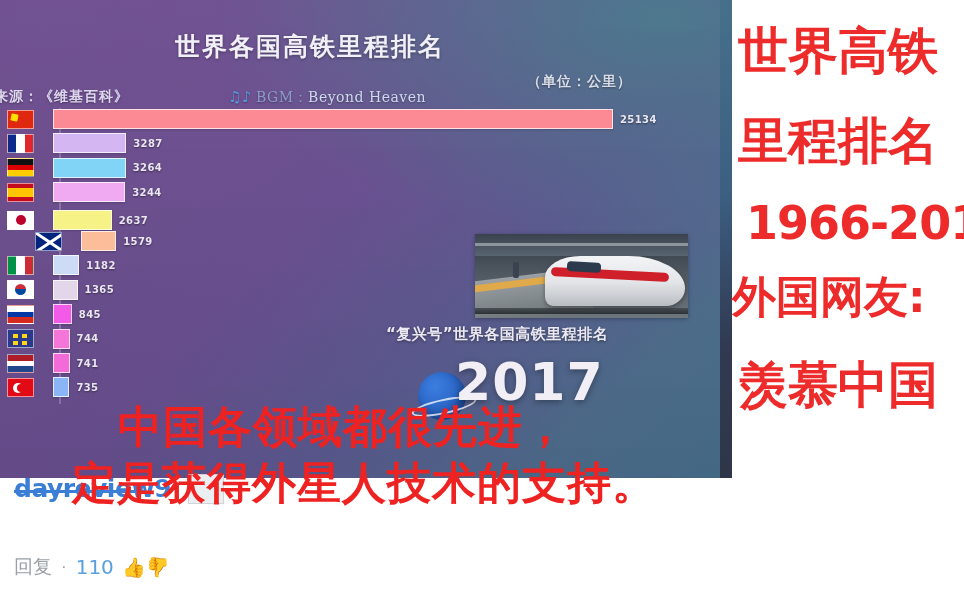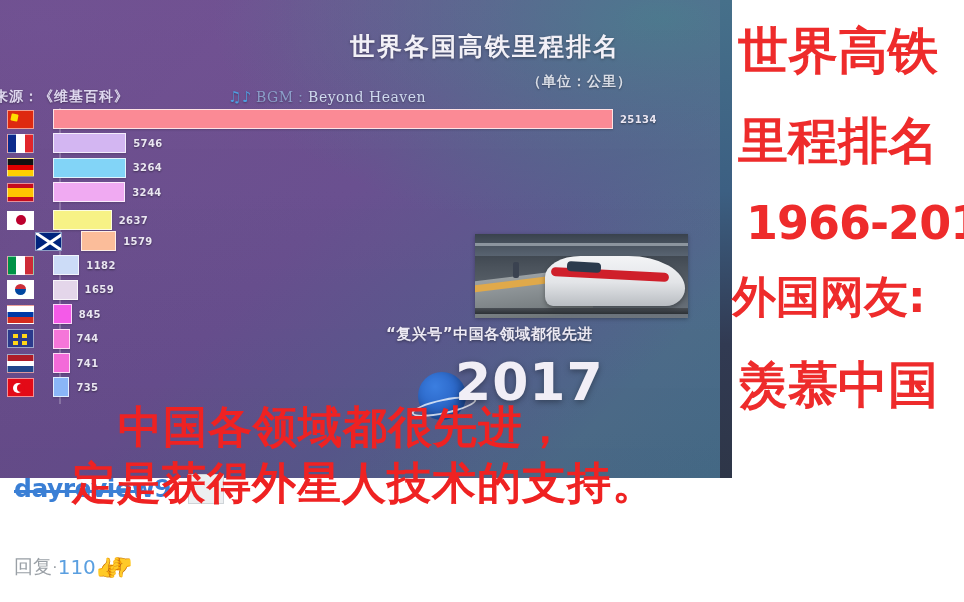--- a/index.html
+++ b/index.html
@@ -17,21 +17,21 @@
     background:
       radial-gradient(120% 90% at 92% 4%, #4a7489 0%, rgba(74,116,137,0) 52%),
       radial-gradient(90% 80% at 6% 6%, #6d4f8f 0%, rgba(109,79,143,0) 60%),
       linear-gradient(135deg,#6a4a86 0%,#6d4f8e 22%,#6a5090 45%,#5c5b90 65%,#4f6f8d 85%,#48708c 100%);
   }
   .video .grain{position:absolute;inset:0;
     background:linear-gradient(180deg,rgba(255,255,255,.04),rgba(0,0,0,.07));
     mix-blend-mode:overlay;pointer-events:none;}
 
   .chart-title{
-    position:absolute;left:0;top:30px;width:620px;text-align:right;
+    position:absolute;left:0;top:30px;width:620px;text-align:center;
     color:#f2f0f7;font-size:25px;font-weight:bold;letter-spacing:2px;
     text-shadow:0 1px 3px rgba(0,0,0,.35);
     font-family:"DejaVu Sans","Liberation Sans",sans-serif;
   }
   .unit{
     position:absolute;right:88px;top:73px;color:#d9dde6;font-size:14px;font-weight:bold;
     letter-spacing:1px;text-shadow:0 1px 2px rgba(0,0,0,.35);
     font-family:"DejaVu Sans","Liberation Sans",sans-serif;
   }
   .source{
@@ -162,21 +162,21 @@
   }
   .user .strike{position:absolute;left:0;top:16px;width:132px;height:3px;background:#3a7fd5;}
   .user-badge{
     position:absolute;left:188px;top:-4px;width:34px;height:28px;
     background:#eceff1;border:1px solid #cfd4d8;
   }
   .eng{
     position:absolute;left:18px;top:36px;color:#3f3f3f;font-size:19px;
     font-family:"DejaVu Serif","Liberation Serif",serif;white-space:nowrap;
   }
-  .meta{position:absolute;left:14px;top:76px;display:flex;align-items:center;}
+  .meta{position:absolute;left:14px;top:76px;display:flex;align-items:center;gap:9px;}
   .meta .reply{color:#9aa0a6;font-size:19px;font-family:"DejaVu Sans","Liberation Sans",sans-serif;}
   .meta .dot{color:#9aa0a6;font-size:17px;}
   .meta .count{color:#5a9fe0;font-size:20px;font-family:"DejaVu Sans","Liberation Sans",sans-serif;}
   .thumb{width:19px;height:19px;color:#8c9296;font-size:19px;line-height:19px;}
   .thumb.down{transform:scaleY(-1) scaleX(-1);}
 
   
   .sub-overlay{
     position:absolute;left:0;top:398px;width:964px;height:118px;pointer-events:none;padding-left:48px;
   }
@@ -207,21 +207,21 @@
     <div class="bars" id="bars">
       <div class="axis"></div>
     <div class="row" style="top: 0px;">
           <div class="flag f-cn"></div>
           <div class="bar" style="width: 560px; background: rgb(251, 138, 149);"></div>
           <div class="val">25134</div>
         </div>
         <div class="row" style="top: 24.4px;">
           <div class="flag f-fr"></div>
           <div class="bar" style="width: 73.2363px; background: rgb(211, 182, 242);"></div>
-          <div class="val">5746</div>
+          <div class="val">3287</div>
         </div>
         <div class="row" style="top: 48.8px;">
           <div class="flag f-de"></div>
           <div class="bar" style="width: 72.7238px; background: rgb(130, 212, 247);"></div>
           <div class="val">3264</div>
         </div>
         <div class="row" style="top: 73.2px;">
           <div class="flag f-es"></div>
           <div class="bar" style="width: 72.2782px; background: rgb(240, 170, 242);"></div>
           <div class="val">3244</div>
@@ -237,21 +237,21 @@
           <div class="val">1579</div>
         </div>
         <div class="row" style="top: 146.4px;">
           <div class="flag f-it"></div>
           <div class="bar" style="width: 26.3356px; background: rgb(204, 220, 247);"></div>
           <div class="val">1182</div>
         </div>
         <div class="row" style="top: 170.8px;">
           <div class="flag f-kr"></div>
           <div class="bar" style="width: 24.62px; background: rgb(228, 214, 234);"></div>
-          <div class="val">1659</div>
+          <div class="val">1365</div>
         </div>
         <div class="row" style="top: 195.2px;">
           <div class="flag f-ru"></div>
           <div class="bar" style="width: 18.8271px; background: rgb(244, 90, 232);"></div>
           <div class="val">845</div>
         </div>
         <div class="row" style="top: 219.6px;">
           <div class="flag f-eu"></div>
           <div class="bar" style="width: 16.5767px; background: rgb(245, 118, 217);"></div>
           <div class="val">744</div>
@@ -270,21 +270,21 @@
 
     <div class="photo">
       <div class="ph-roof"></div>
       <div class="ph-plat"></div>
       <div class="ph-person"></div>
       <div class="ph-rail"></div>
       <div class="ph-train"></div>
       <div class="ph-stripe"></div>
       <div class="ph-win"></div>
     </div>
-    <div class="caption">“复兴号”中国各领域都很先进</div>
+    <div class="caption">“复兴号”世界各国高铁里程排名</div>
 
     <div class="globe"></div>
     <div class="year">2017</div>
   </div>
 
   <div class="right-panel">
     <div class="rp-edge"></div>
     <div class="rp-line rp1">世界高铁</div>
     <div class="rp-line rp2">里程排名</div>
     <div class="rp-line rp3">1966-2019</div>

